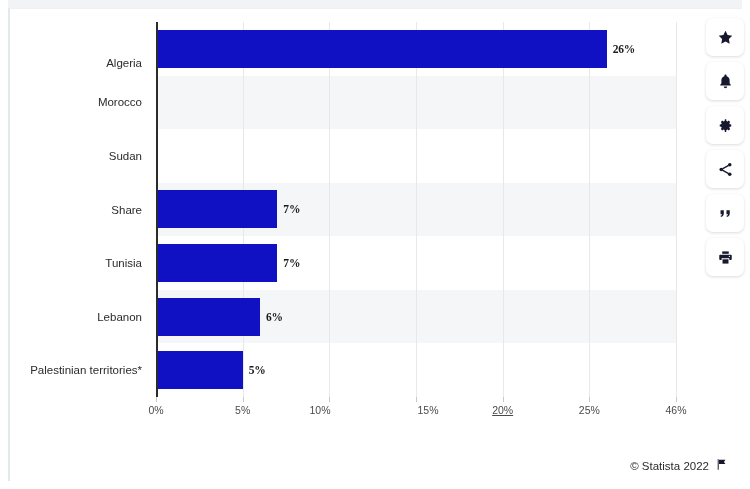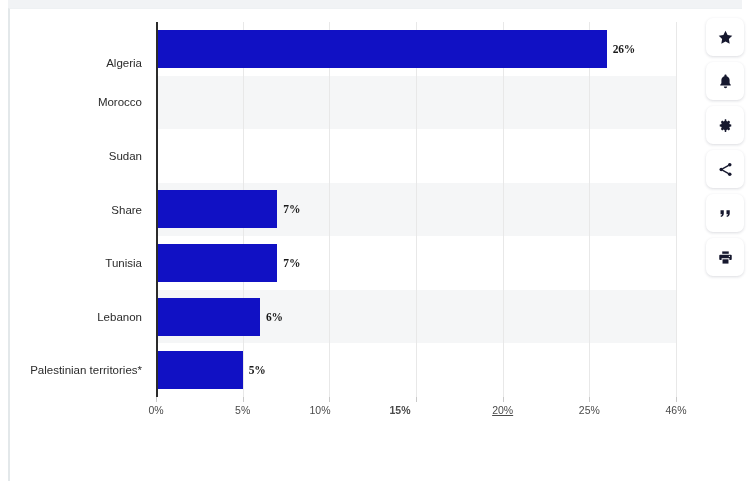--- a/index.html
+++ b/index.html
@@ -275,21 +275,21 @@
     </div>
 
   <div class="xaxis">
       <div class="xtick-mark" style="left: 0px;"></div>
       <div class="xtick-label" style="left: 0px;">0%</div>
       <div class="xtick-mark" style="left: 86.6667px;"></div>
       <div class="xtick-label" style="left: 86.6667px;">5%</div>
       <div class="xtick-mark" style="left: 173.333px;"></div>
       <div class="xtick-label" style="left: 164px;">10%</div>
       <div class="xtick-mark" style="left: 260px;"></div>
-      <div class="xtick-label" style="left: 244px; font-weight: bold;">15%</div>
+      <div class="xtick-label" style="left: 272px;">15%</div>
       <div class="xtick-mark" style="left: 346.667px;"></div>
       <div class="xtick-label" style="left: 346.667px; text-decoration: underline;">20%</div>
       <div class="xtick-mark" style="left: 433.333px;"></div>
       <div class="xtick-label" style="left: 433.333px; text-align: center;">25%</div>
       <div class="xtick-mark" style="left: 520px;"></div>
       <div class="xtick-label" style="left: 520px;">46%</div>
     </div>
 
 
   <div class="icon-rail">
@@ -346,14 +346,23 @@
         <svg width="17" height="17" viewBox="0 0 24 24" fill="#16182e">
           <path d="M7.4 3.4h9.2v3.4H7.4z"></path>
           <path d="M4.4 8.1h15.2c.7 0 1.2.55 1.2 1.2v5.1c0 .65-.5 1.2-1.2 1.2h-2.1v-2.5H6.5v2.5H4.4c-.7 0-1.2-.55-1.2-1.2V9.3c0-.65.5-1.2 1.2-1.2zm13.1 1.6a.85.85 0 1 0 0 1.7.85.85 0 0 0 0-1.7z"></path>
           <path d="M7.8 14.5h8.4v6.1H7.8z"></path>
         </svg>
       </span>
     </div>
 
   </div>
 
+  <div class="footer">
+    <span class="footer-text">© Statista 2022</span>
+    <span>
+      <svg width="13" height="13" viewBox="0 0 24 24" fill="#16182e">
+        <path d="M5 2.5h1.8v19H5z"></path>
+        <path d="M7.4 3.2h11.8l-2.6 4 2.6 4H7.4z"></path>
+      </svg>
+    </span>
+  </div>
 
 </div>
 
 </body></html>

